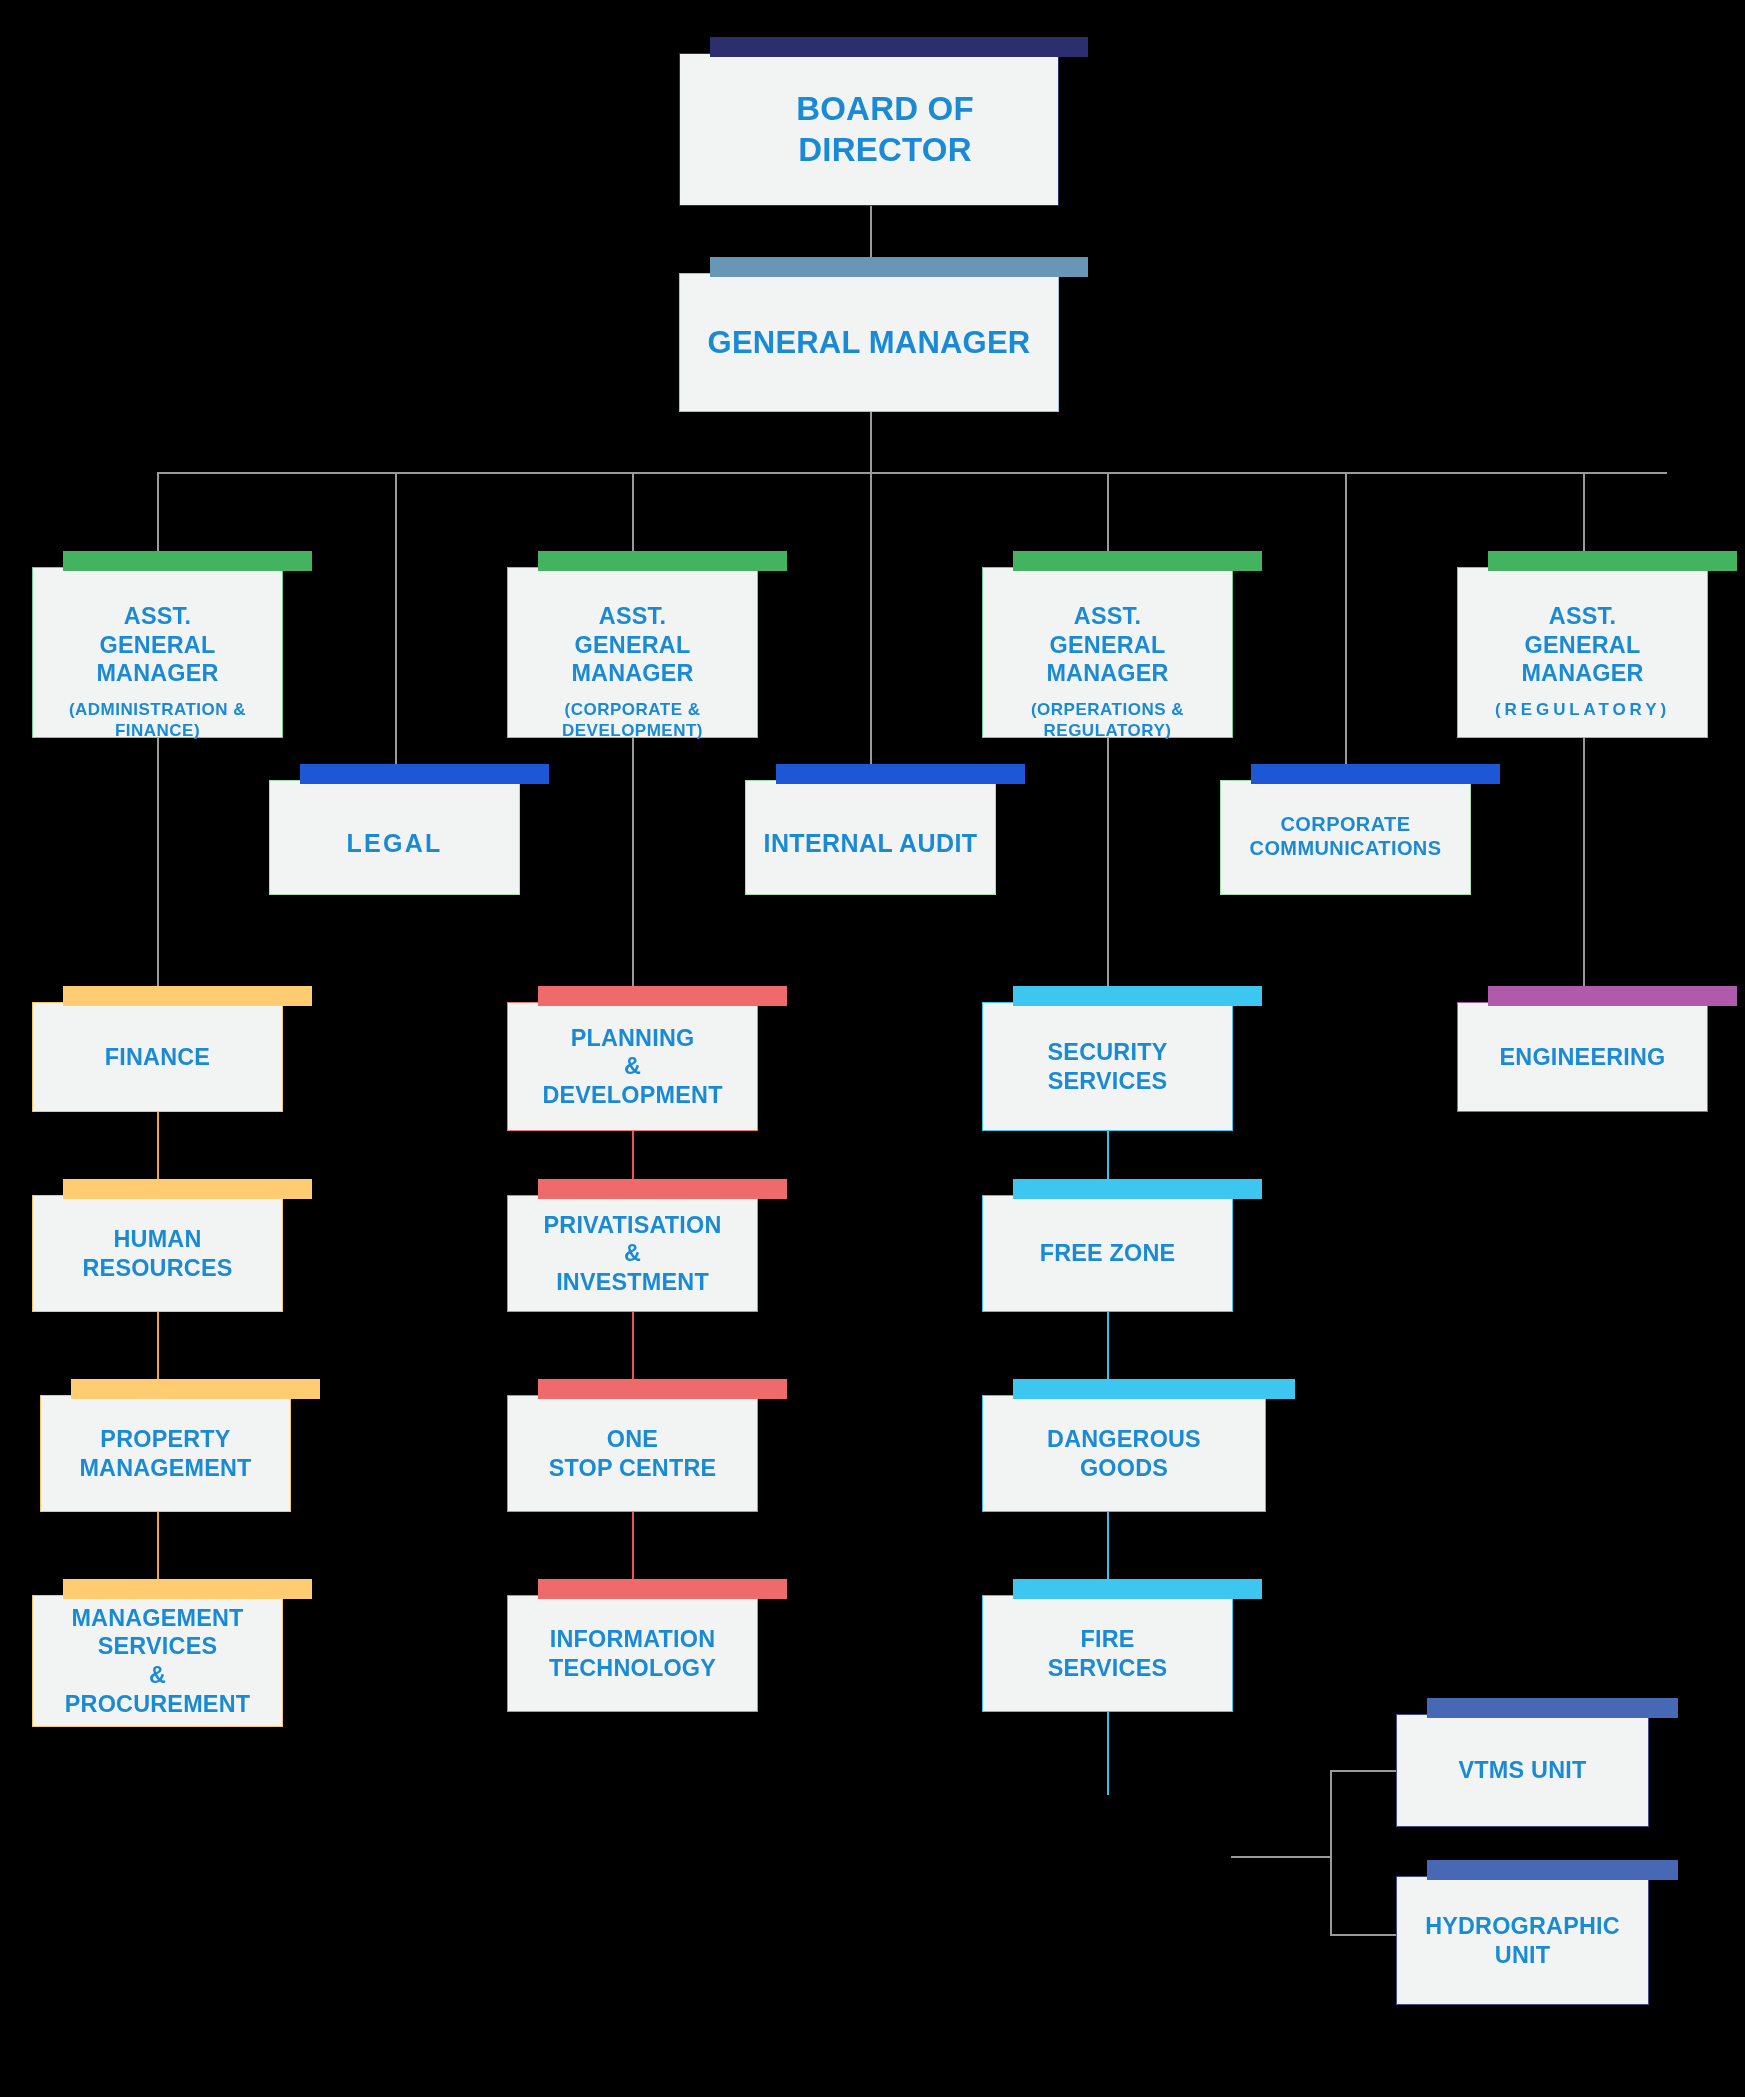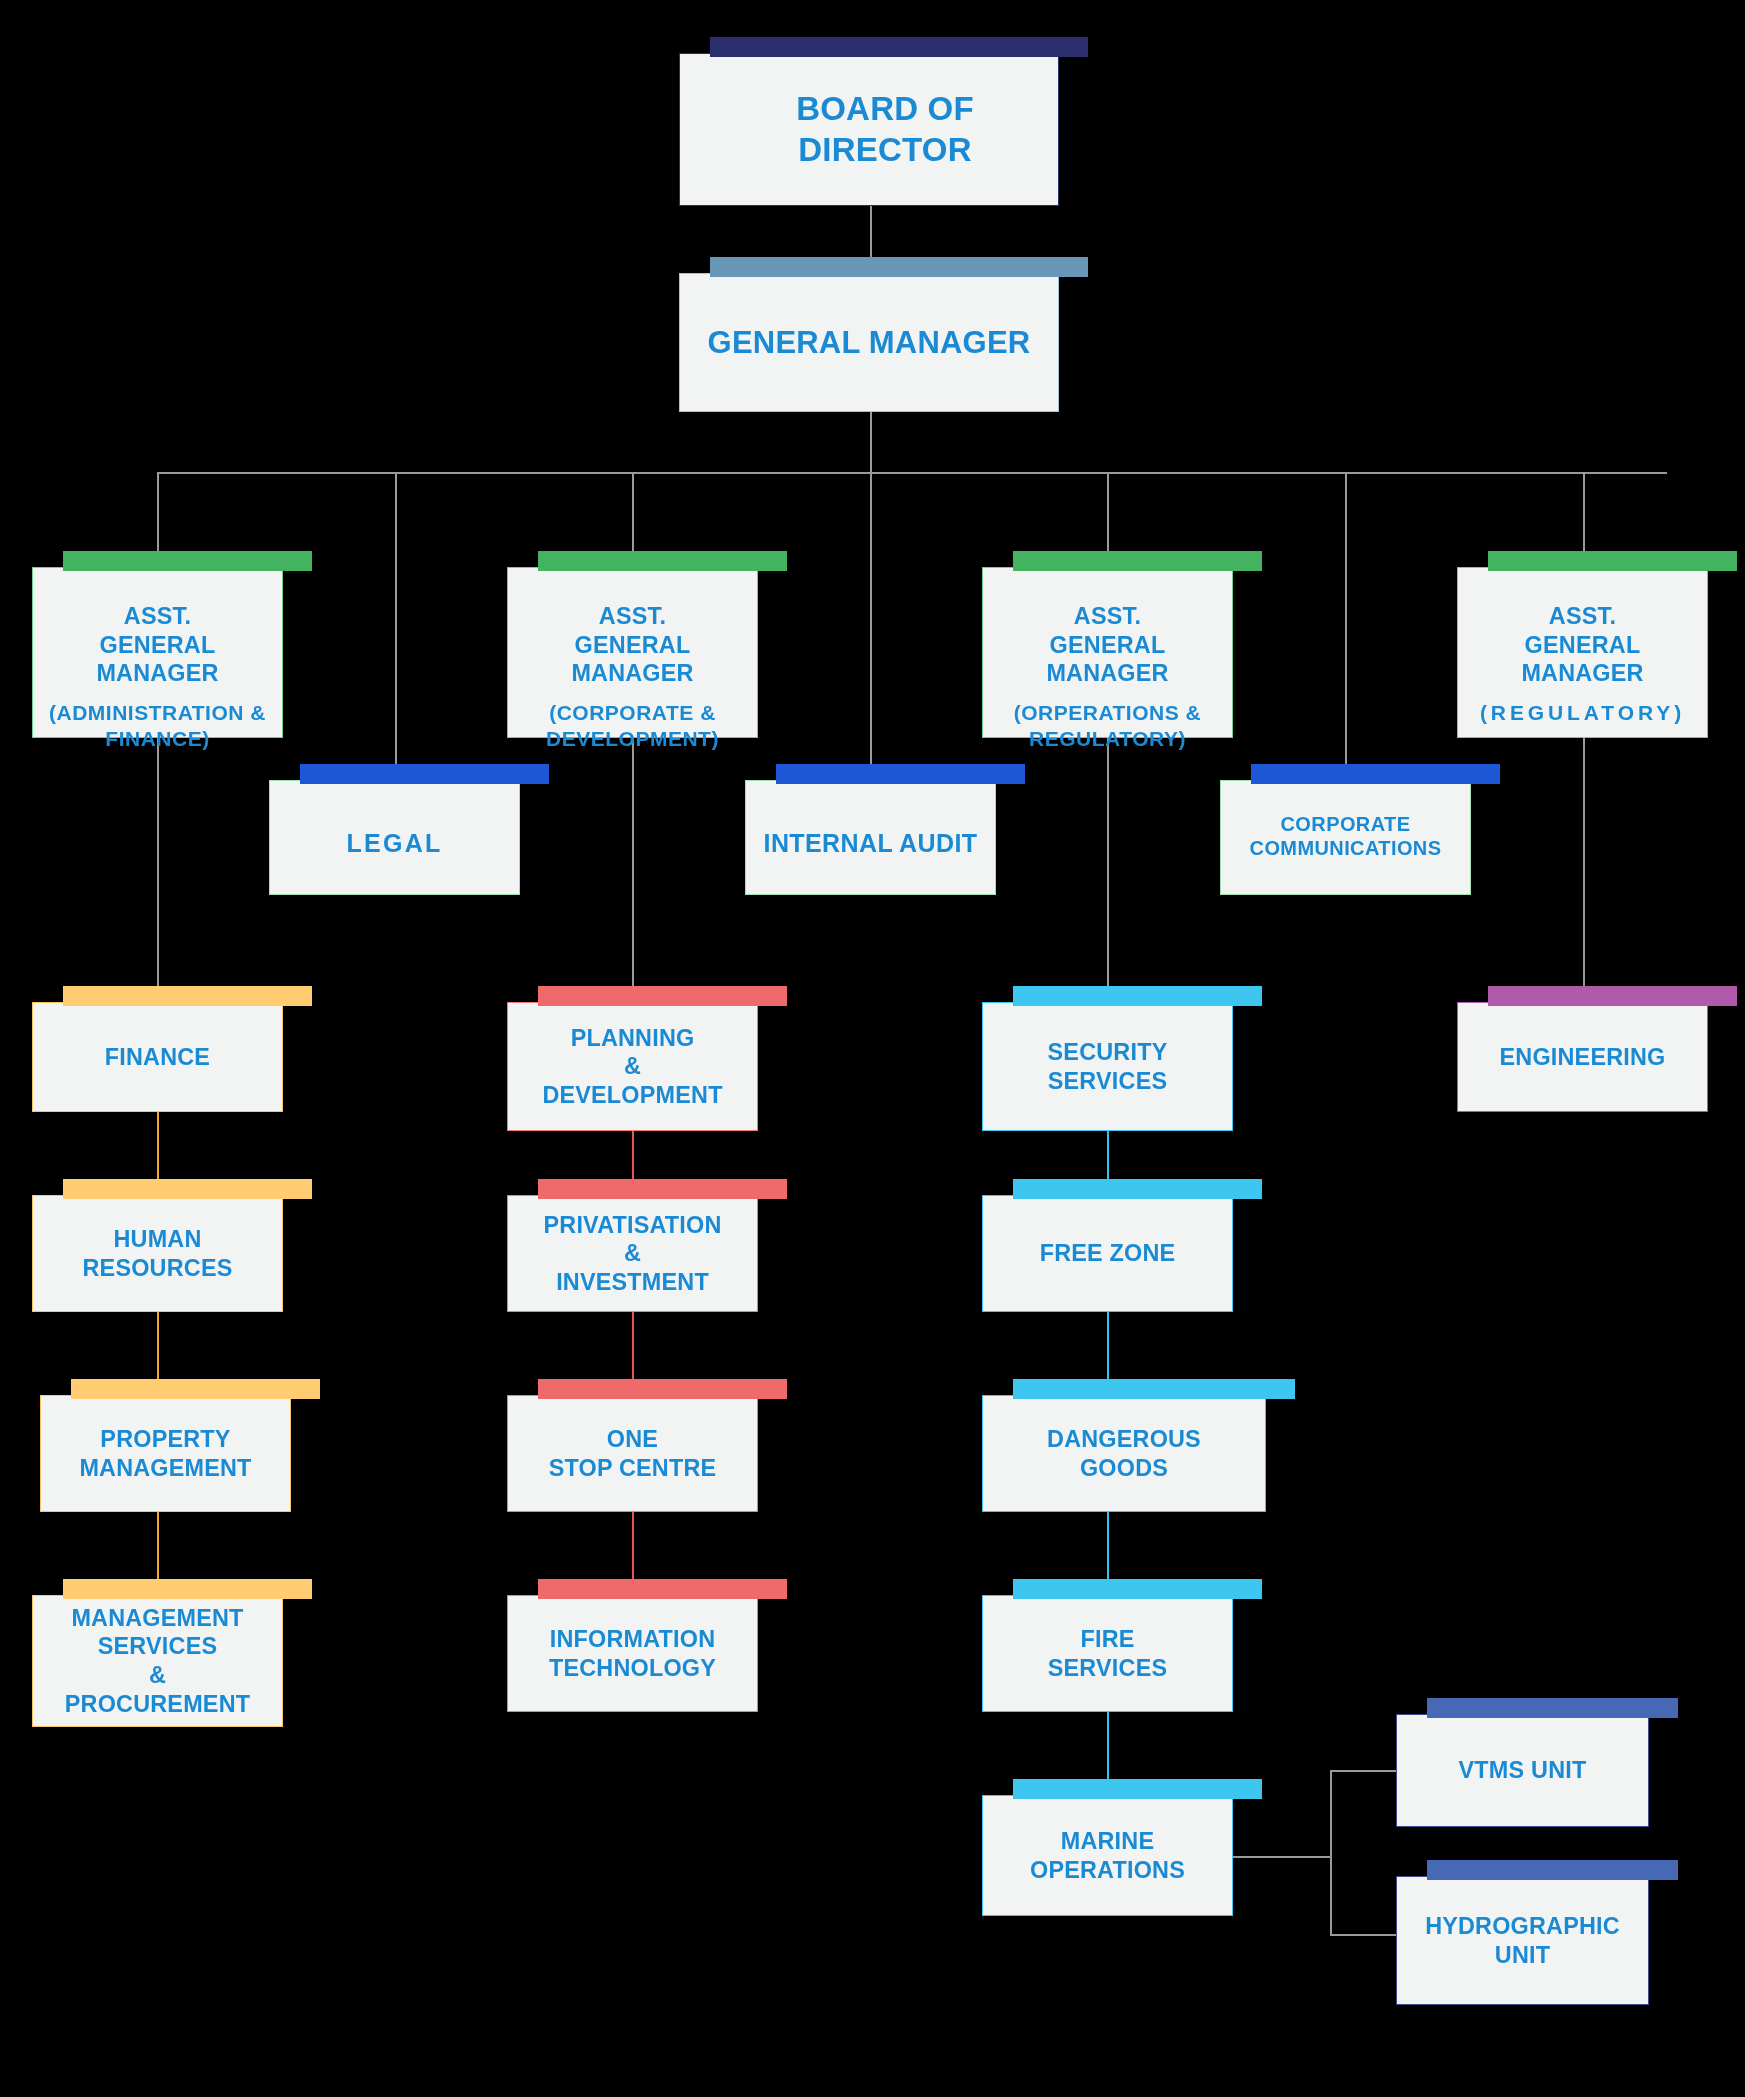--- a/index.html
+++ b/index.html
@@ -53,21 +53,21 @@
     color: #1b8ad4;
     font-weight: 700;
     line-height: 1.22;
     letter-spacing: 0.2px;
     padding: 0 6.2px;
     white-space: pre-line;
   }
   .node .sublabel {
     display: block;
     margin-top: 12.5px;
-    font-size: 21px;
+    font-size: 17px;
     letter-spacing: 0.5px;
   }
 
   
   .tier-root  .label { font-size: 33px; }
   .tier-gm    .label { font-size: 31px; }
   .tier-agm   .label { font-size: 23.4px; }
   .tier-staff .label { font-size: 25px; letter-spacing: 2.3px; }
   .tier-dept  .label { font-size: 23.4px; }
   .tier-unit  .label { font-size: 23.4px; }
@@ -255,25 +255,20 @@
     <span class="label">DANGEROUS
 GOODS</span>
   </div>
 
   <div class="node tier-dept c-cyan align-mid" style="left:982px; top:1595px; width:251px; height:117px;">
     <span class="bar"></span>
     <span class="label">FIRE
 SERVICES</span>
   </div>
 
-  <div class="node tier-dept c-cyan align-mid" style="left:982px; top:1795px; width:251px; height:121px;">
-    <span class="bar"></span>
-    <span class="label">MARINE
-OPERATIONS</span>
-  </div>
 
   <div class="node tier-dept c-purple align-mid" style="left:1457px; top:1002px; width:251px; height:110px;">
     <span class="bar"></span>
     <span class="label">ENGINEERING</span>
   </div>
 
   <div class="node tier-unit c-royal align-mid" style="left:1396px; top:1714px; width:253px; height:113px;">
     <span class="bar"></span>
     <span class="label">VTMS UNIT</span>
   </div>

